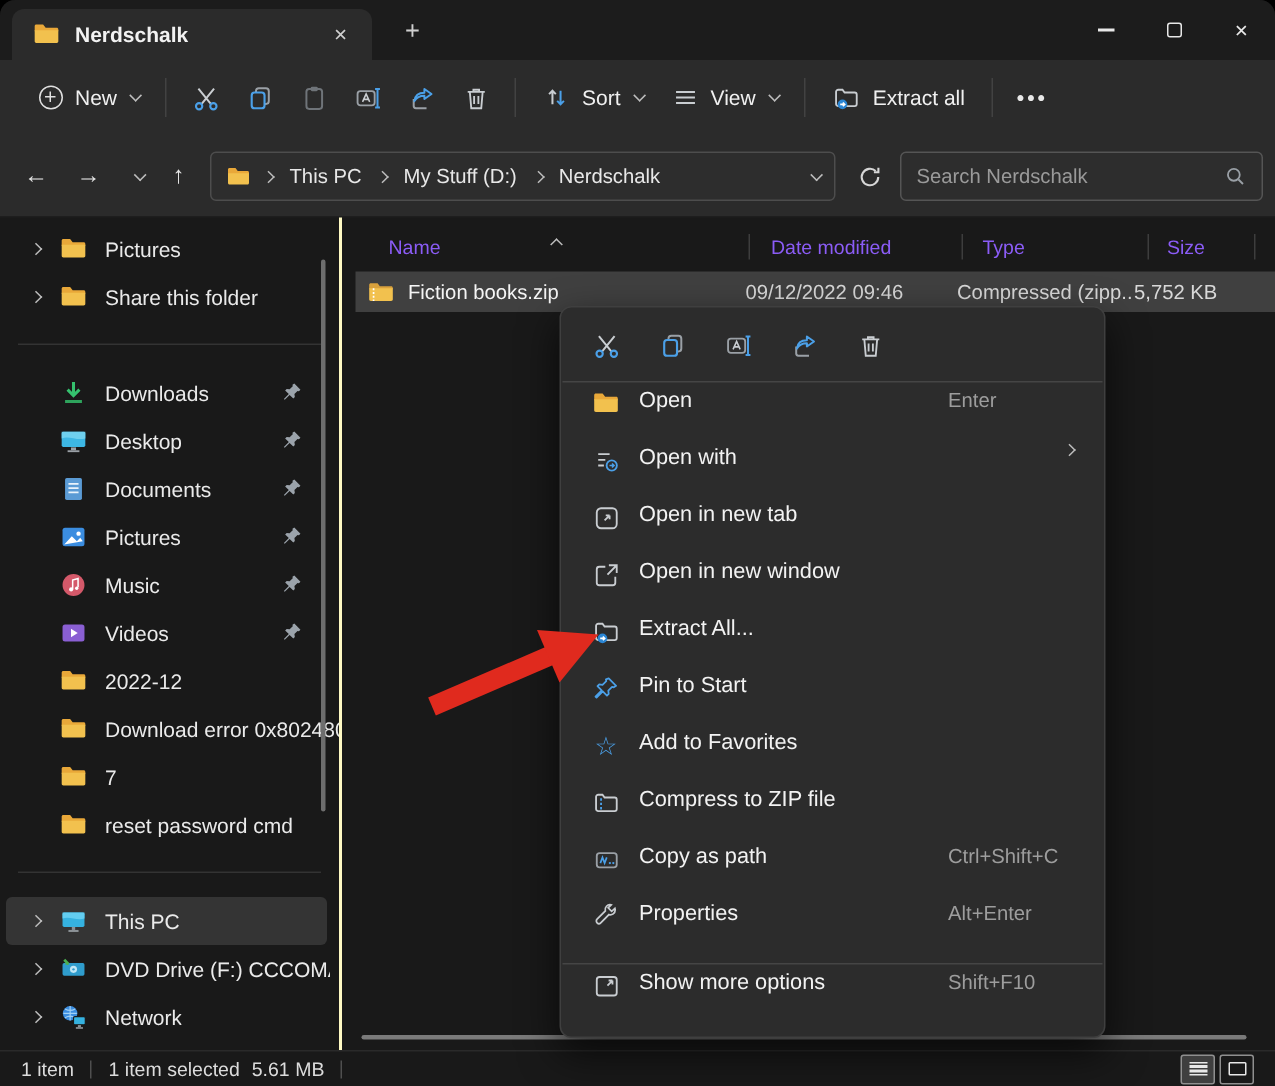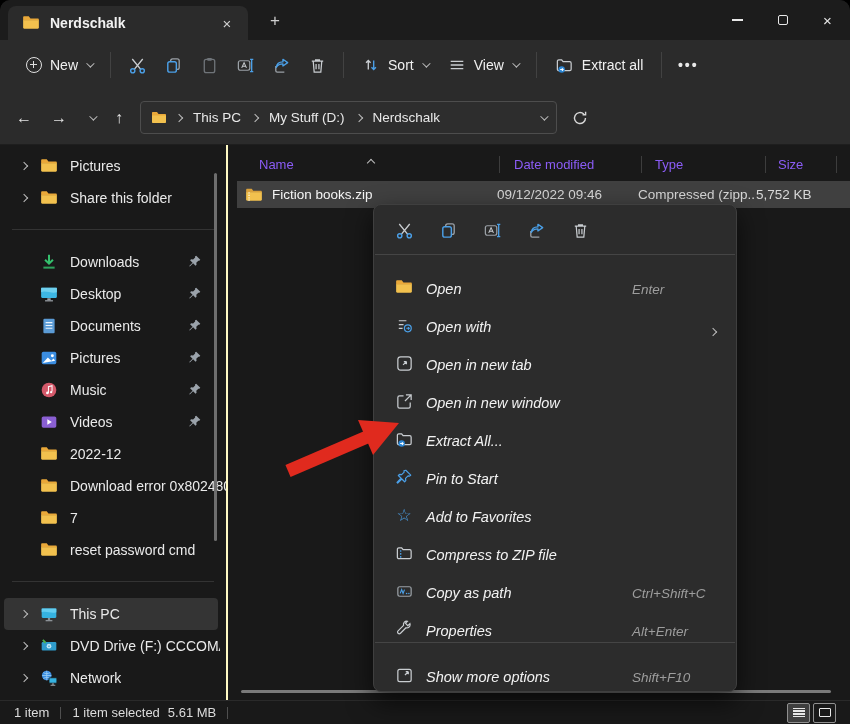--- a/index.html
+++ b/index.html
@@ -72,21 +72,21 @@
   .frow .fdate { width:141px; color:#d8d8d8; }
   .frow .ftype { width:118px; color:#d8d8d8; white-space:nowrap; overflow:hidden; }
   .frow .fsize { width:92px; text-align:left; color:#d8d8d8; }
   .hscroll { position:absolute; left:12px; bottom:7px; width:590px; height:3px; background:#7a7a7a; border-radius:2px; }
 
   
   .ctx { position:absolute; left:373px; top:204px; width:364px; background:#2c2c2c; border:1px solid #3f3f3f; border-radius:8px; box-shadow:0 10px 26px rgba(0,0,0,.65); z-index:50; padding:4px 0 6px 0; }
   .ctx-iconrow { height:42px; display:flex; align-items:center; padding:0 10px; gap:4px; }
   .cib { width:40px; height:34px; display:flex; align-items:center; justify-content:center; border-radius:4px; }
   .ctx-sep { height:1px; background:#454545; margin:3px 1px 4px 1px; }
-  .ctx-item { height:38px; display:flex; align-items:flex-end; padding:0 14px 0 16px; position:relative; border-radius:4px; margin:0 4px;font-style:italic; }
+  .ctx-item { height:38px; display:flex; align-items:flex-start; padding:0 14px 0 16px; position:relative; border-radius:4px; margin:0 4px; }
   .ctx-item .mic { width:20px; height:20px; margin-right:12px; flex:0 0 20px; display:flex; align-items:center; justify-content:center; }
   .ctx-item .mlabel { font-size:14.5px; color:#f2f2f2; white-space:nowrap; }
   .ctx-item .mshort { position:absolute; left:254px; font-size:13.5px; color:#9d9d9d; white-space:nowrap; }
   .ctx-item .sub { position:absolute; right:16px; }
   .star-glyph { color:#4ba0e8; font-size:17px; line-height:1; }
 
   
   .statusbar { position:absolute; left:0; bottom:0; width:850px; height:24px; background:#191919; border-top:1px solid #2a2a2a; display:flex; align-items:center; font-size:13px; color:#dcdcdc; padding:0 14px; }
   .st-sep { width:1px; height:12px; background:#4f4f4f; margin:0 11px; }
   .st-right { margin-left:auto; display:flex; gap:3px; }
@@ -219,20 +219,27 @@
       <span class="chev right crumb-chev"></span>
       <span class="crumb">Nerdschalk</span>
       <span class="chev down addr-ddl"></span>
     </div>
     <span class="refresh">
       <svg width="16" height="16" viewBox="0 0 16 16" fill="none" stroke="#d6d6d6" stroke-width="1.4">
           <path d="M13.5 8a5.5 5.5 0 1 1-1.7-3.95"></path>
           <path d="M13.6 1.8v3h-3"></path>
         </svg>
     </span>
+    <div class="search">
+      <input type="text" placeholder="Search Nerdschalk" style="">
+      <svg width="15" height="15" viewBox="0 0 16 16" fill="none" stroke="#9aa0a6" stroke-width="1.3">
+          <circle cx="7" cy="7" r="4.2"></circle>
+          <path d="m10.3 10.3 3.2 3.2"></path>
+        </svg>
+    </div>
   </div>
 
   <div class="sidebar">
     <div class="srow">
       <span class="tchev">
           <span class="chev right"></span>
         </span>
       <svg class="sic" viewBox="0 0 16 16">
           <path fill="#e9a839" d="M1 3c0-.6.4-1 1-1h4l1.5 2H14c.6 0 1 .4 1 1v1H1z"></path>
           <path fill="#f2c14e" d="M1 5.5h14V12c0 .6-.4 1-1 1H2c-.6 0-1-.4-1-1z"></path>

